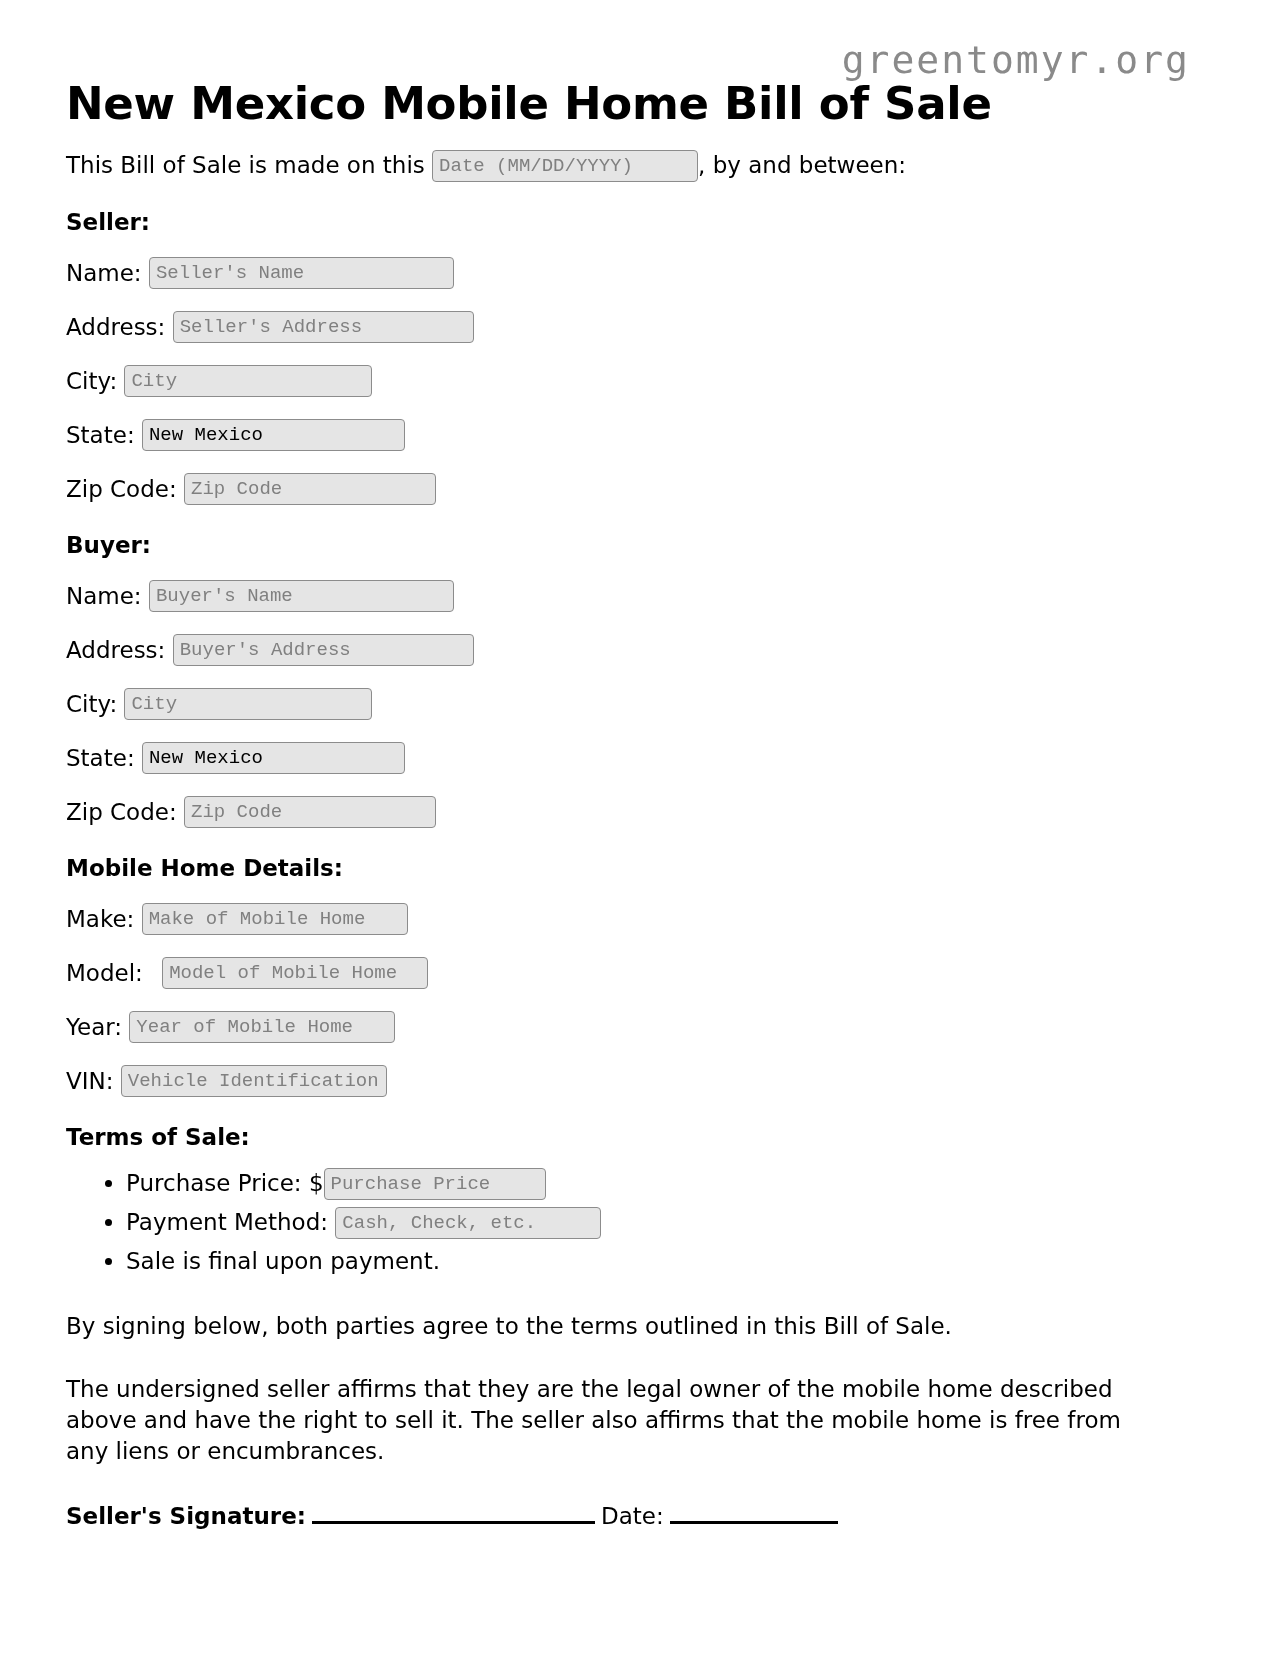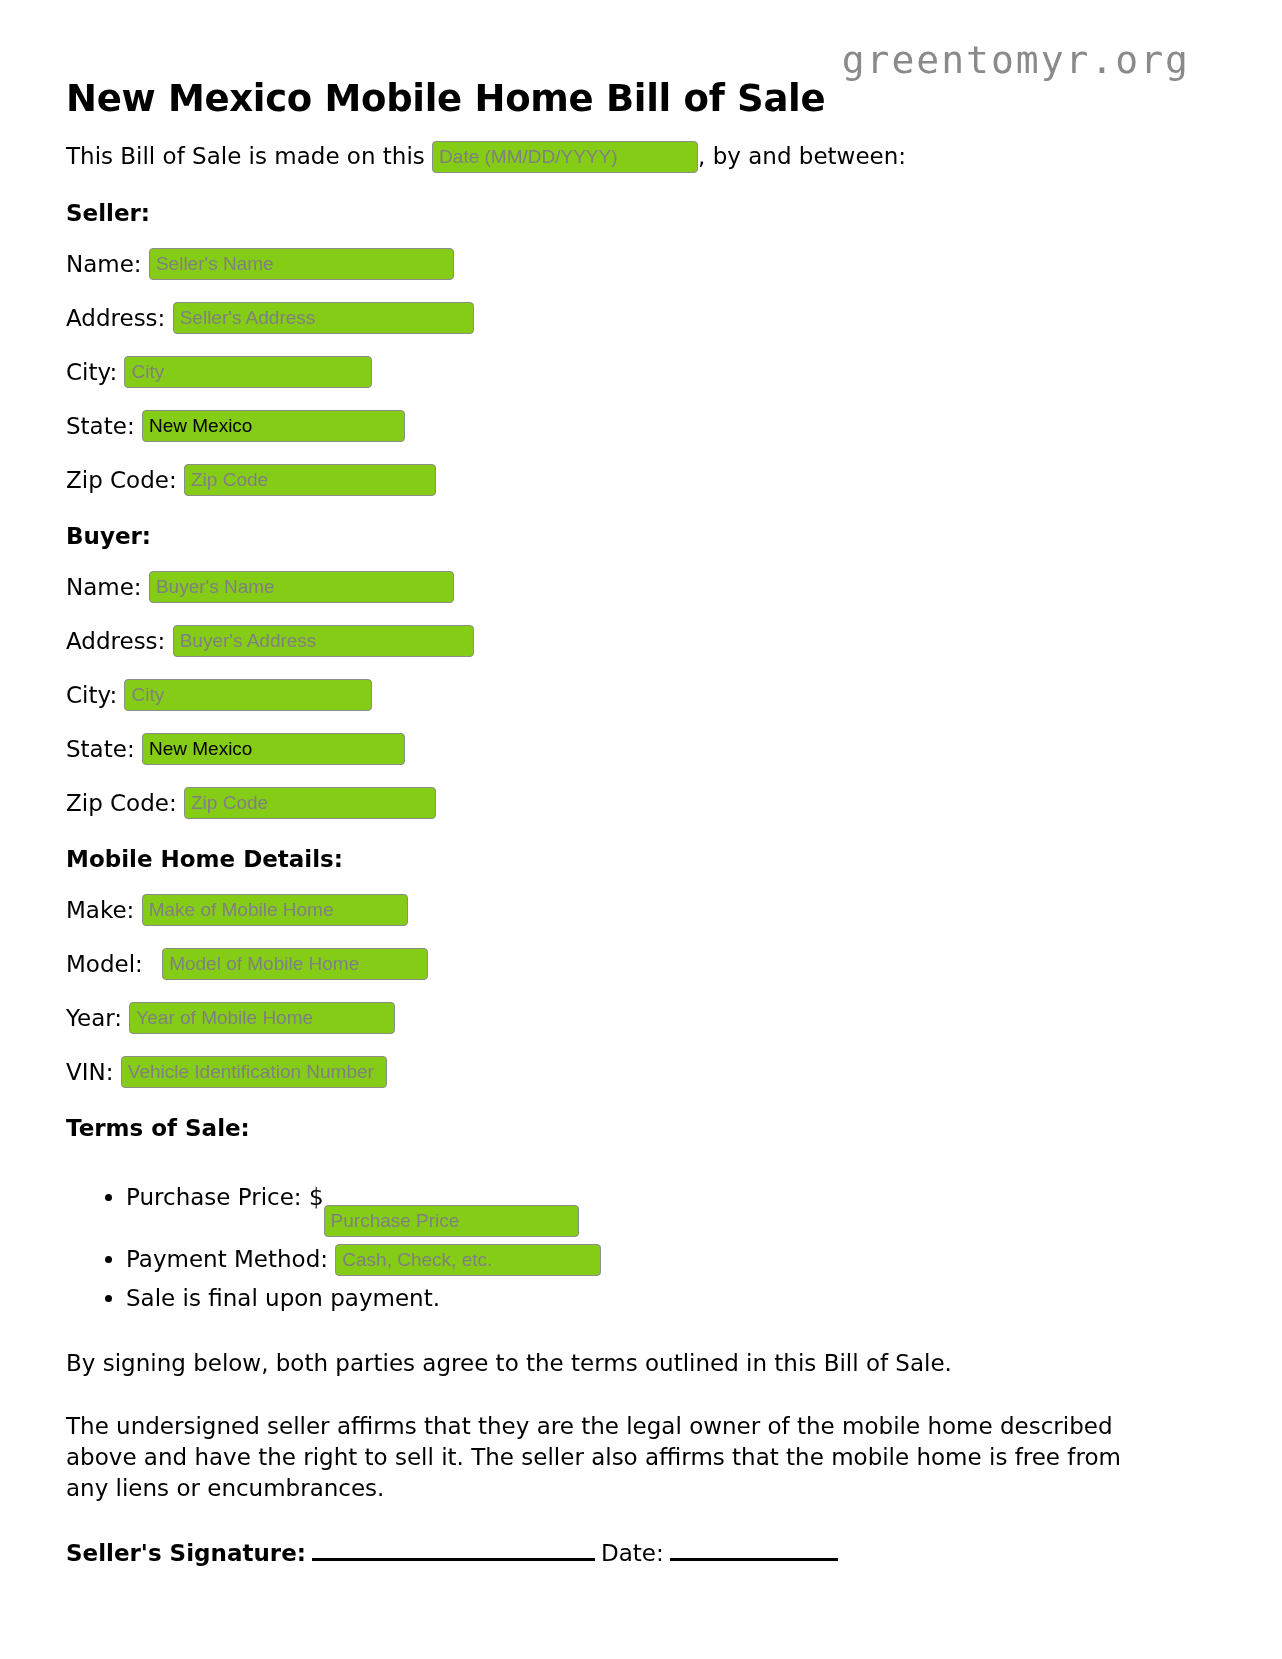--- a/index.html
+++ b/index.html
@@ -33,21 +33,21 @@
     letter-spacing: 2px;
     color: #8a8a8a;
     white-space: nowrap;
     user-select: none;
   }
 
   
   .doc-title {
     margin: 0;
     padding-top: 78px;
-    font-size: 37px;
+    font-size: 45px;
     font-weight: bold;
     letter-spacing: -0.3px;
     line-height: 1.15;
     color: #000;
   }
 
   
   .intro {
     margin-top: 20px;
     font-size: 23px;
@@ -73,45 +73,45 @@
     margin-top: 22px;
     font-size: 23px;
   }
   .field-label {
     white-space: pre;
     font-size: 23px;
   }
 
   
   .inp {
-    font-family: Liberation Sans, sans-serif;
+    font-family: Liberation Mono, monospace;
     font-size: 19px;
     color: #000;
     border: 1px solid #8c8c8c;
     border-radius: 4px;
-    background: #84cc16;
+    background: #e5e5e5;
     padding: 4px 6px;
     box-sizing: border-box;
     height: 32px;
     line-height: 22px;
     outline: none;
   }
   .inp::placeholder { color: #808080; opacity: 1; }
 
   .w-date   { width: 266px; }
   .w-name   { width: 305px; }
   .w-addr   { width: 301px; }
   .w-city   { width: 248px; }
   .w-state  { width: 263px; }
   .w-zip    { width: 252px; }
   .w-make   { width: 266px; }
   .w-model  { width: 266px; margin-left: 12px; }
   .w-year   { width: 266px; }
   .w-vin    { width: 266px; }
-  .w-price  { width: 255px; margin-top: 46px; }
+  .w-price  { width: 222px; }
   .w-pay    { width: 266px; }
 
   
   ul.terms {
     margin: 18px 0 0 0;
     padding-left: 60px;
     list-style: disc;
   }
   ul.terms li {
     font-size: 23px;

